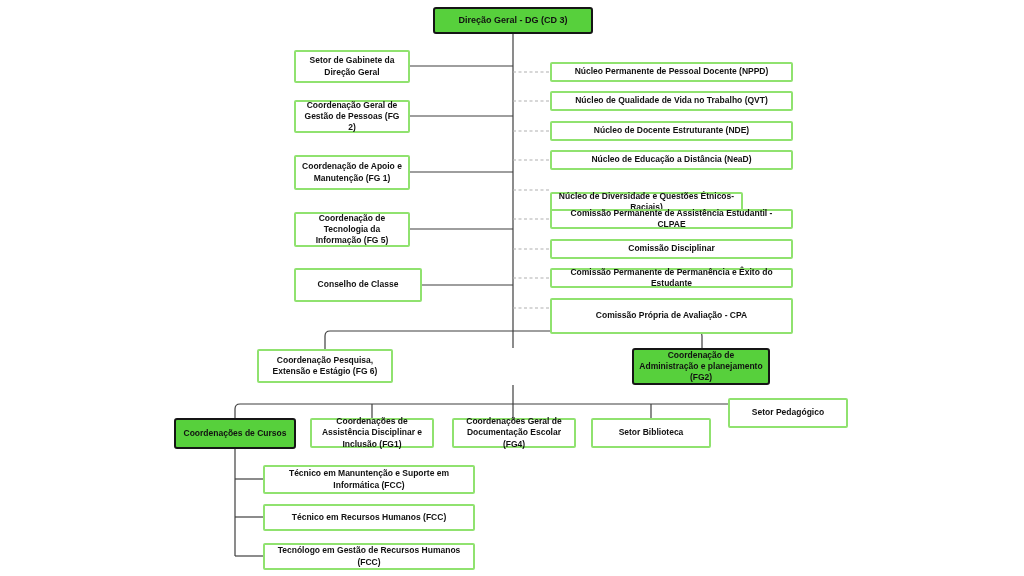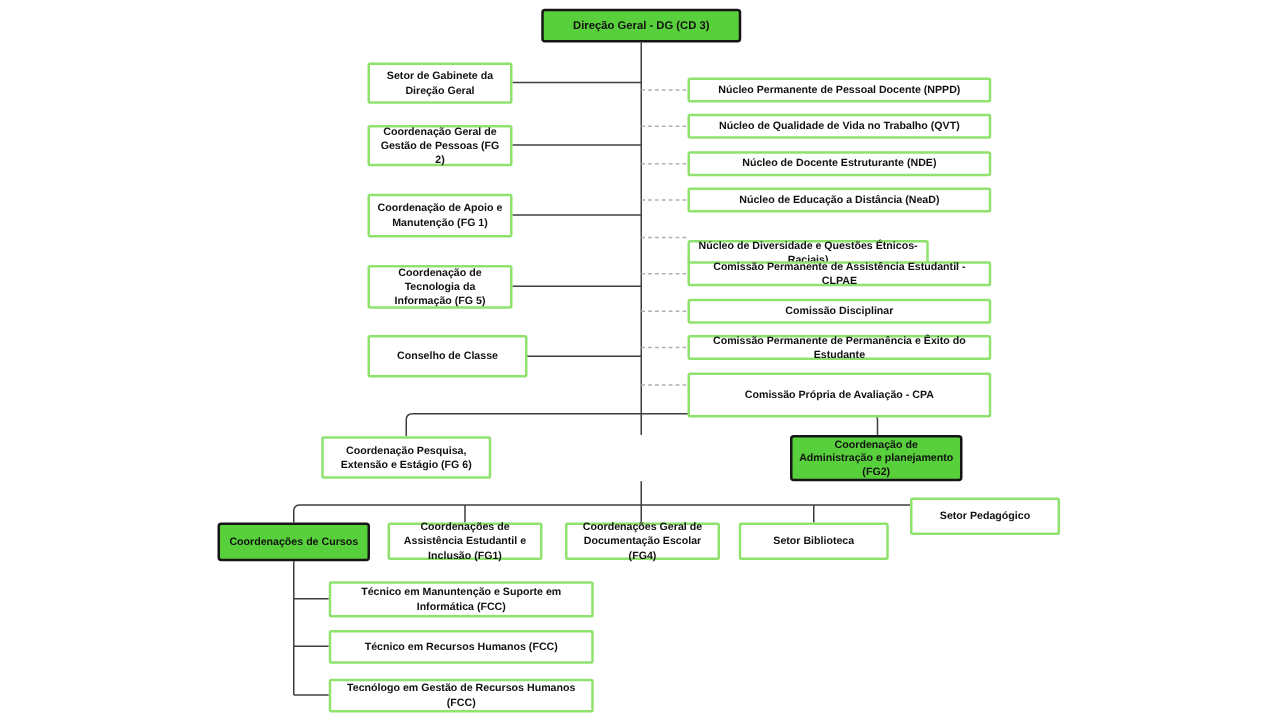--- a/index.html
+++ b/index.html
@@ -67,21 +67,21 @@
   <div class="node outline" style="left:550px;top:192px;width:193px;height:20px">Núcleo de Diversidade e Questões Étnicos-Raciais)</div>
   <div class="node outline" style="left:550px;top:209px;width:243px;height:20px">Comissão Permanente de Assistência Estudantil - CLPAE</div>
   <div class="node outline" style="left:550px;top:239px;width:243px;height:20px">Comissão Disciplinar</div>
   <div class="node outline" style="left:550px;top:268px;width:243px;height:20px">Comissão Permanente de Permanência e Êxito do Estudante</div>
   <div class="node outline" style="left:550px;top:298px;width:243px;height:36px">Comissão Própria de Avaliação - CPA</div>
 
   <div class="node outline" style="left:257px;top:349px;width:136px;height:34px">Coordenação Pesquisa, Extensão e Estágio (FG 6)</div>
   <div class="node filled" style="left:632px;top:348px;width:138px;height:37px">Coordenação de Administração e planejamento (FG2)</div>
 
   <div class="node filled" style="left:174px;top:418px;width:122px;height:31px">Coordenações de Cursos</div>
-  <div class="node outline" style="left:310px;top:418px;width:124px;height:30px">Coordenações de Assistência Estudantil e Inclusão (FG1)</div>
+  <div class="node outline" style="left:310px;top:418px;width:124px;height:30px">Coordenações de Assistência Disciplinar e Inclusão (FG1)</div>
   <div class="node outline" style="left:452px;top:418px;width:124px;height:30px">Coordenações Geral de Documentação Escolar (FG4)</div>
   <div class="node outline" style="left:591px;top:418px;width:120px;height:30px">Setor Biblioteca</div>
   <div class="node outline" style="left:728px;top:398px;width:120px;height:30px">Setor Pedagógico</div>
 
   <div class="node outline" style="left:263px;top:465px;width:212px;height:29px">Técnico em Manuntenção e Suporte em Informática (FCC)</div>
   <div class="node outline" style="left:263px;top:504px;width:212px;height:27px">Técnico em Recursos Humanos (FCC)</div>
   <div class="node outline" style="left:263px;top:543px;width:212px;height:27px">Tecnólogo em Gestão de Recursos Humanos (FCC)</div>
 
 </div>
 

